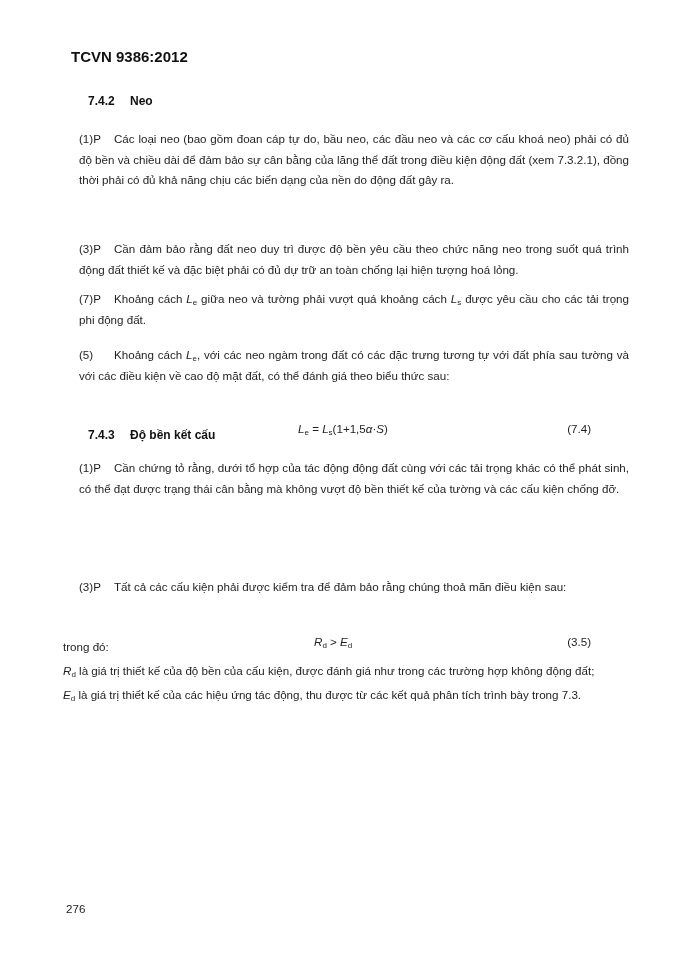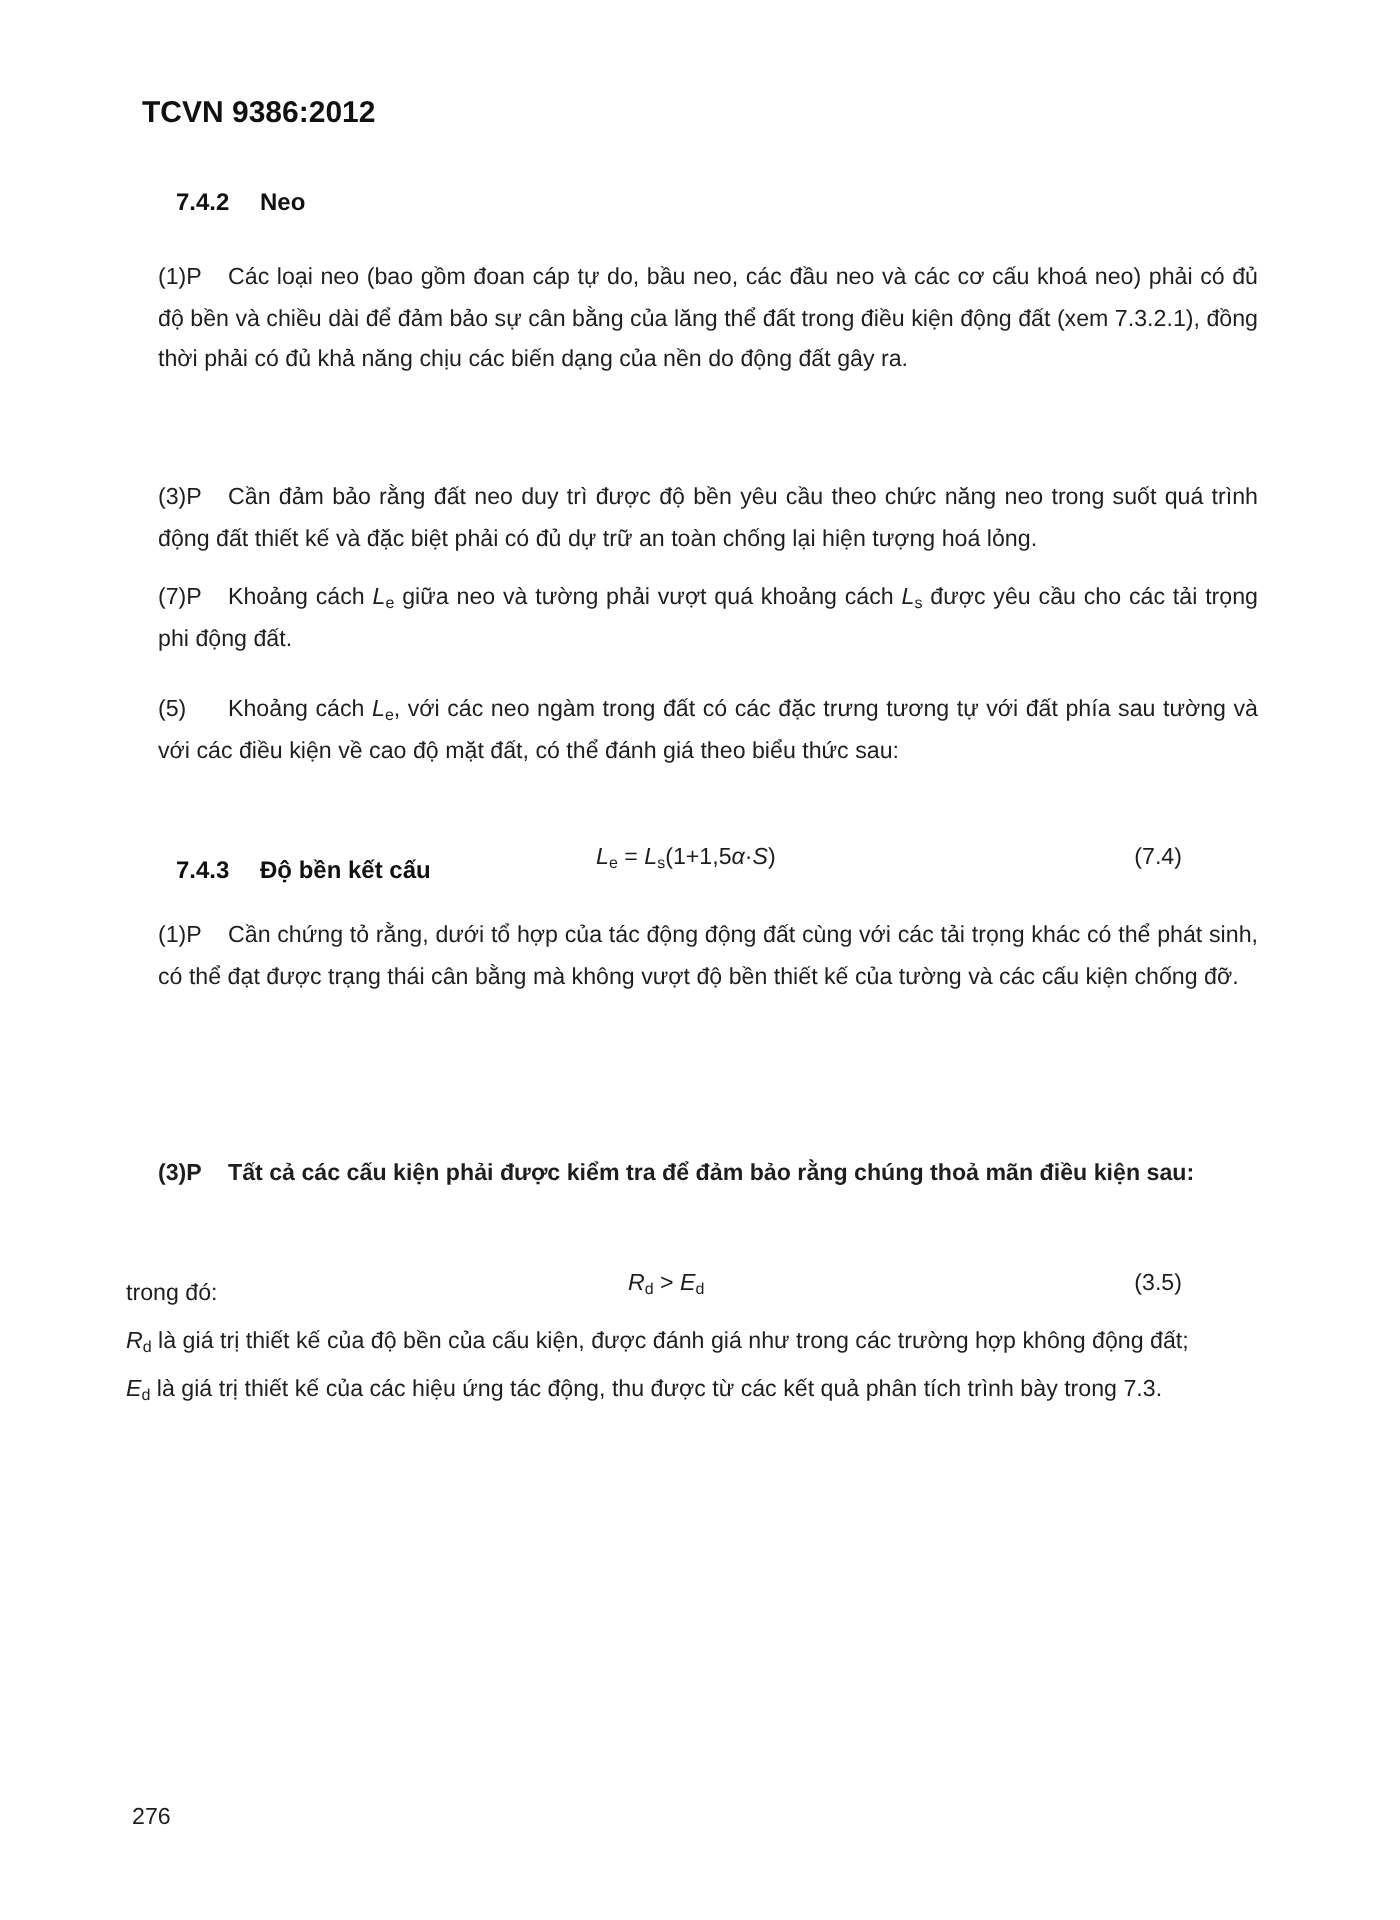--- a/index.html
+++ b/index.html
@@ -76,21 +76,21 @@
 
   <div class="section-heading" style="top:428px;">
     <span class="num">7.4.3</span><span>Độ bền kết cấu</span>
   </div>
 
   <div class="para" style="top:458px;">
     <span class="label">(1)P</span><span>Cần chứng tỏ rằng, dưới tổ hợp của tác động động đất cùng với các tải trọng khác có thể phát sinh, có thể đạt được trạng thái cân bằng mà không vượt độ bền  thiết kế của tường và các cấu kiện chống đỡ.</span>
   </div>
 
 
-  <div class="para" style="top:577px;font-weight:bold;">
+  <div class="para" style="top:577px;">
     <span class="label">(3)P</span><span>Tất cả các cấu kiện phải được kiểm tra để đảm bảo rằng chúng thoả mãn điều kiện sau:</span>
   </div>
 
   <div class="equation" style="top:610px;text-align:center;">
     <span class="expr" style="left:251px;"><i>R</i><sub>d</sub><span style="white-space:pre;"> &gt; </span><i>E</i><sub>d</sub></span>
     <span class="eqnum" style="right:22px;">(3.5)</span>
   </div>
 
   <div class="def-line" style="top:664px;">
     <i>R</i><sub>d</sub><span> là giá trị thiết kế của độ bền của cấu kiện, được đánh giá như trong các trường hợp không động đất;</span>

